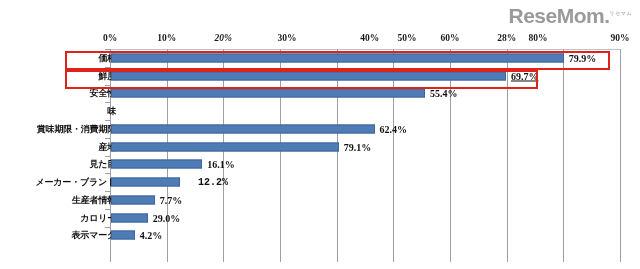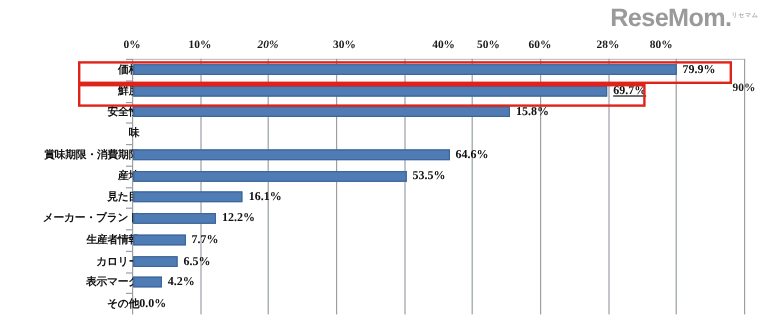--- a/index.html
+++ b/index.html
@@ -102,22 +102,22 @@
 
   <div class="axis-labels" id="axis-labels">
       <div class="axis-tick" style="left: 0px;">0%</div>
       <div class="axis-tick" style="left: 56.6667px;">10%</div>
       <div class="axis-tick" style="left: 113.333px; font-style: italic;">20%</div>
       <div class="axis-tick" style="left: 177px;">30%</div>
       <div class="axis-tick" style="left: 226.667px; margin-left: 33px;">40%</div>
       <div class="axis-tick" style="left: 297px; font-family: Liberation Serif, serif;">50%</div>
       <div class="axis-tick" style="left: 340px;">60%</div>
       <div class="axis-tick" style="left: 396.667px;">28%</div>
-      <div class="axis-tick" style="left: 441px;">80%</div>
-      <div class="axis-tick" style="left: 510px; margin-top: 36px;">90%</div>
+      <div class="axis-tick" style="left: 428px;">80%</div>
+      <div class="axis-tick" style="left: 510px;">90%</div>
     </div>
 
   <div class="plot-top-border"></div>
   <div class="plot" id="plot">
       <div class="gridline" style="left: 55.6667px;"></div>
       <div class="gridline" style="left: 112.333px;"></div>
       <div class="gridline" style="left: 169px;"></div>
       <div class="gridline" style="left: 225.667px;"></div>
       <div class="gridline" style="left: 282.333px;"></div>
       <div class="gridline" style="left: 339px;"></div>
@@ -141,88 +141,81 @@
         <div class="bar-wrap">
           <div class="bar" style="width: 394.967px; background: rgb(79, 124, 181); border-color: rgb(61, 102, 153);"></div>
           <div class="val-label" style="left: 394.967px; text-decoration: underline;">69.7%</div>
         </div>
       </div>
       <div class="row">
         <div class="cat-label">安全性</div>
         <div class="tickmark"></div>
         <div class="bar-wrap">
           <div class="bar" style="width: 313.933px; background: rgb(79, 124, 181); border-color: rgb(61, 102, 153);"></div>
-          <div class="val-label" style="left: 313.933px;">15.8%</div>
+          <div class="val-label" style="left: 313.933px;">55.4%</div>
         </div>
       </div>
       <div class="row">
         <div class="cat-label">味</div>
         <div class="tickmark"></div>
       </div>
       <div class="row">
         <div class="cat-label">賞味期限・消費期限</div>
         <div class="tickmark"></div>
         <div class="bar-wrap">
           <div class="bar" style="width: 263.5px; background: rgb(79, 124, 181); border-color: rgb(61, 102, 153);"></div>
-          <div class="val-label" style="left: 263.5px;">64.6%</div>
+          <div class="val-label" style="left: 263.5px;">62.4%</div>
         </div>
       </div>
       <div class="row">
         <div class="cat-label">産地</div>
         <div class="tickmark"></div>
         <div class="bar-wrap">
           <div class="bar" style="width: 227.8px; background: rgb(79, 124, 181); border-color: rgb(61, 102, 153);"></div>
-          <div class="val-label" style="left: 227.8px;">53.5%</div>
+          <div class="val-label" style="left: 227.8px;">79.1%</div>
         </div>
       </div>
       <div class="row">
         <div class="cat-label">見た目</div>
         <div class="tickmark"></div>
         <div class="bar-wrap">
           <div class="bar" style="width: 91.2333px; background: rgb(79, 124, 181); border-color: rgb(61, 102, 153);"></div>
           <div class="val-label" style="left: 91.2333px; text-align: right;">16.1%</div>
         </div>
       </div>
       <div class="row">
         <div class="cat-label">メーカー・ブランド</div>
         <div class="tickmark"></div>
         <div class="bar-wrap">
           <div class="bar" style="width: 69.1333px; background: rgb(79, 124, 181); border-color: rgb(61, 102, 153);"></div>
-          <div class="val-label" style="left: 69px;">12.2%</div>
+          <div class="val-label" style="left: 82px; font-family: Liberation Mono, monospace;">12.2%</div>
         </div>
       </div>
       <div class="row">
         <div class="cat-label">生産者情報</div>
         <div class="tickmark"></div>
         <div class="bar-wrap">
           <div class="bar" style="width: 43.6333px; background: rgb(79, 124, 181); border-color: rgb(61, 102, 153);"></div>
           <div class="val-label" style="left: 43.6333px;">7.7%</div>
         </div>
       </div>
       <div class="row">
         <div class="cat-label">カロリー</div>
         <div class="tickmark"></div>
         <div class="bar-wrap">
           <div class="bar" style="width: 36.8333px; background: rgb(79, 124, 181); border-color: rgb(61, 102, 153);"></div>
-          <div class="val-label" style="left: 36.8333px;">6.5%</div>
+          <div class="val-label" style="left: 36.8333px;">29.0%</div>
         </div>
       </div>
       <div class="row">
         <div class="cat-label">表示マーク</div>
         <div class="tickmark"></div>
         <div class="bar-wrap">
           <div class="bar" style="width: 23.8px; background: rgb(79, 124, 181); border-color: rgb(61, 102, 153);"></div>
           <div class="val-label" style="left: 23.8px;">4.2%</div>
         </div>
       </div>
-      <div class="row">
-        <div class="cat-label">その他</div>
-        <div class="tickmark"></div>
-        <div class="bar-wrap">
-          <div class="val-label" style="left: 0px;">0.0%</div>
-        </div>
-      </div>
     </div>
 
   <div class="hl-box" id="hl-row-0"></div>
   <div class="hl-box" id="hl-row-1"></div>
 
 </div>
 
 </body></html>

